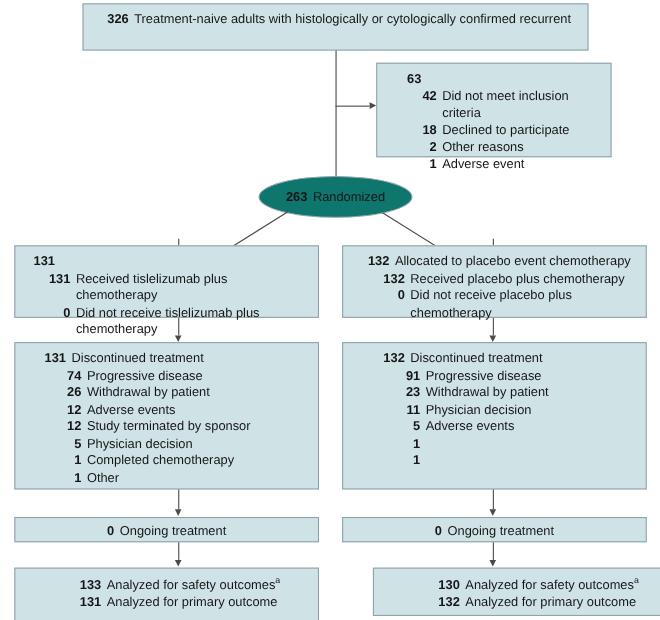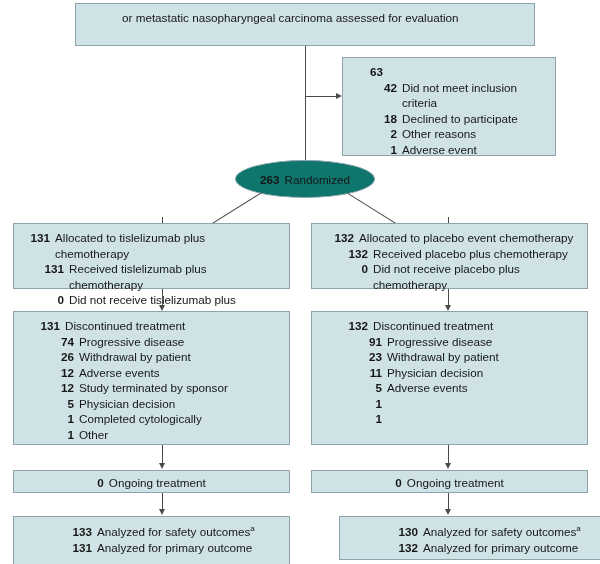--- a/index.html
+++ b/index.html
@@ -71,34 +71,34 @@
   sup{font-size:8px;vertical-align:super;line-height:0;}
 </style>
 </head>
 <body>
 
 <div id="stage">
 
   <div class="box" style="left:75px;top:3px;width:460px;height:43px;">
     <div class="rows" style="padding-top:6px;padding-left:13px;">
       <div class="row">
-        <span class="num w-lead"></span>
-        <span class="txt">or metastatic nasopharyngeal carcinoma assessed for evaluation</span>
+        <span class="num w-lead">326</span>
+        <span class="txt">Treatment-naive adults with histologically or cytologically confirmed recurrent</span>
       </div>
     </div>
   </div>
 
   <div class="vline" style="left:305px;top:46px;height:50px;"></div>
 
   <div class="hline" style="left:305px;top:96px;width:31px;"></div>
   <div class="arrow-r" style="left:336px;top:92.5px;"></div>
 
   <div class="vline" style="left:305px;top:96px;height:64px;"></div>
 
-  <div class="box" style="left:342px;top:57px;width:214px;height:99px;">
+  <div class="box" style="left:342px;top:57px;width:214px;height:86px;">
     <div class="rows" style="padding-top:6px;padding-left:12px;">
       <div class="row">
         <span class="num w-lead">63</span>
       </div>
 
       <div class="row indent">
         <span class="num w-sub">42</span>
         <span class="txt">Did not meet inclusion criteria</span>
       </div>
       <div class="row indent">
@@ -123,21 +123,20 @@
 
   <div class="diag" style="left:262px;top:193px;width:118px;transform:rotate(148deg);"></div>
   <div class="diag" style="left:348px;top:193px;width:118px;transform:rotate(32deg);"></div>
   <div class="vline" style="left:162px;top:217px;height:6px;"></div>
   <div class="vline" style="left:448px;top:217px;height:6px;"></div>
 
   <div class="box" style="left:13px;top:223px;width:277px;height:66px;">
     <div class="rows" style="padding-top:6px;padding-left:8px;">
       <div class="row">
         <span class="num w-lead">131</span>
-        <span class="txt">Allocated to tislelizumab plus chemotherapy</span>
       </div>
       <div class="row indent">
         <span class="num w-sub">131</span>
         <span class="txt">Received tislelizumab plus chemotherapy</span>
       </div>
       <div class="row indent">
         <span class="num w-sub">0</span>
         <span class="txt">Did not receive tislelizumab plus</span>
       </div>
       <div class="row indent">
@@ -171,21 +170,21 @@
       <div class="row indent">
         <span class="num w-sub">12</span>
         <span class="txt">Study terminated by sponsor</span>
       </div>
       <div class="row indent">
         <span class="num w-sub">5</span>
         <span class="txt">Physician decision</span>
       </div>
       <div class="row indent">
         <span class="num w-sub">1</span>
-        <span class="txt">Completed cytologically</span>
+        <span class="txt">Completed chemotherapy</span>
       </div>
       <div class="row indent">
         <span class="num w-sub">1</span>
         <span class="txt">Other</span>
       </div>
     </div>
   </div>
 
   <div class="vline" style="left:162px;top:445px;height:18px;"></div>
   <div class="arrow-d" style="left:158.5px;top:463px;"></div>

